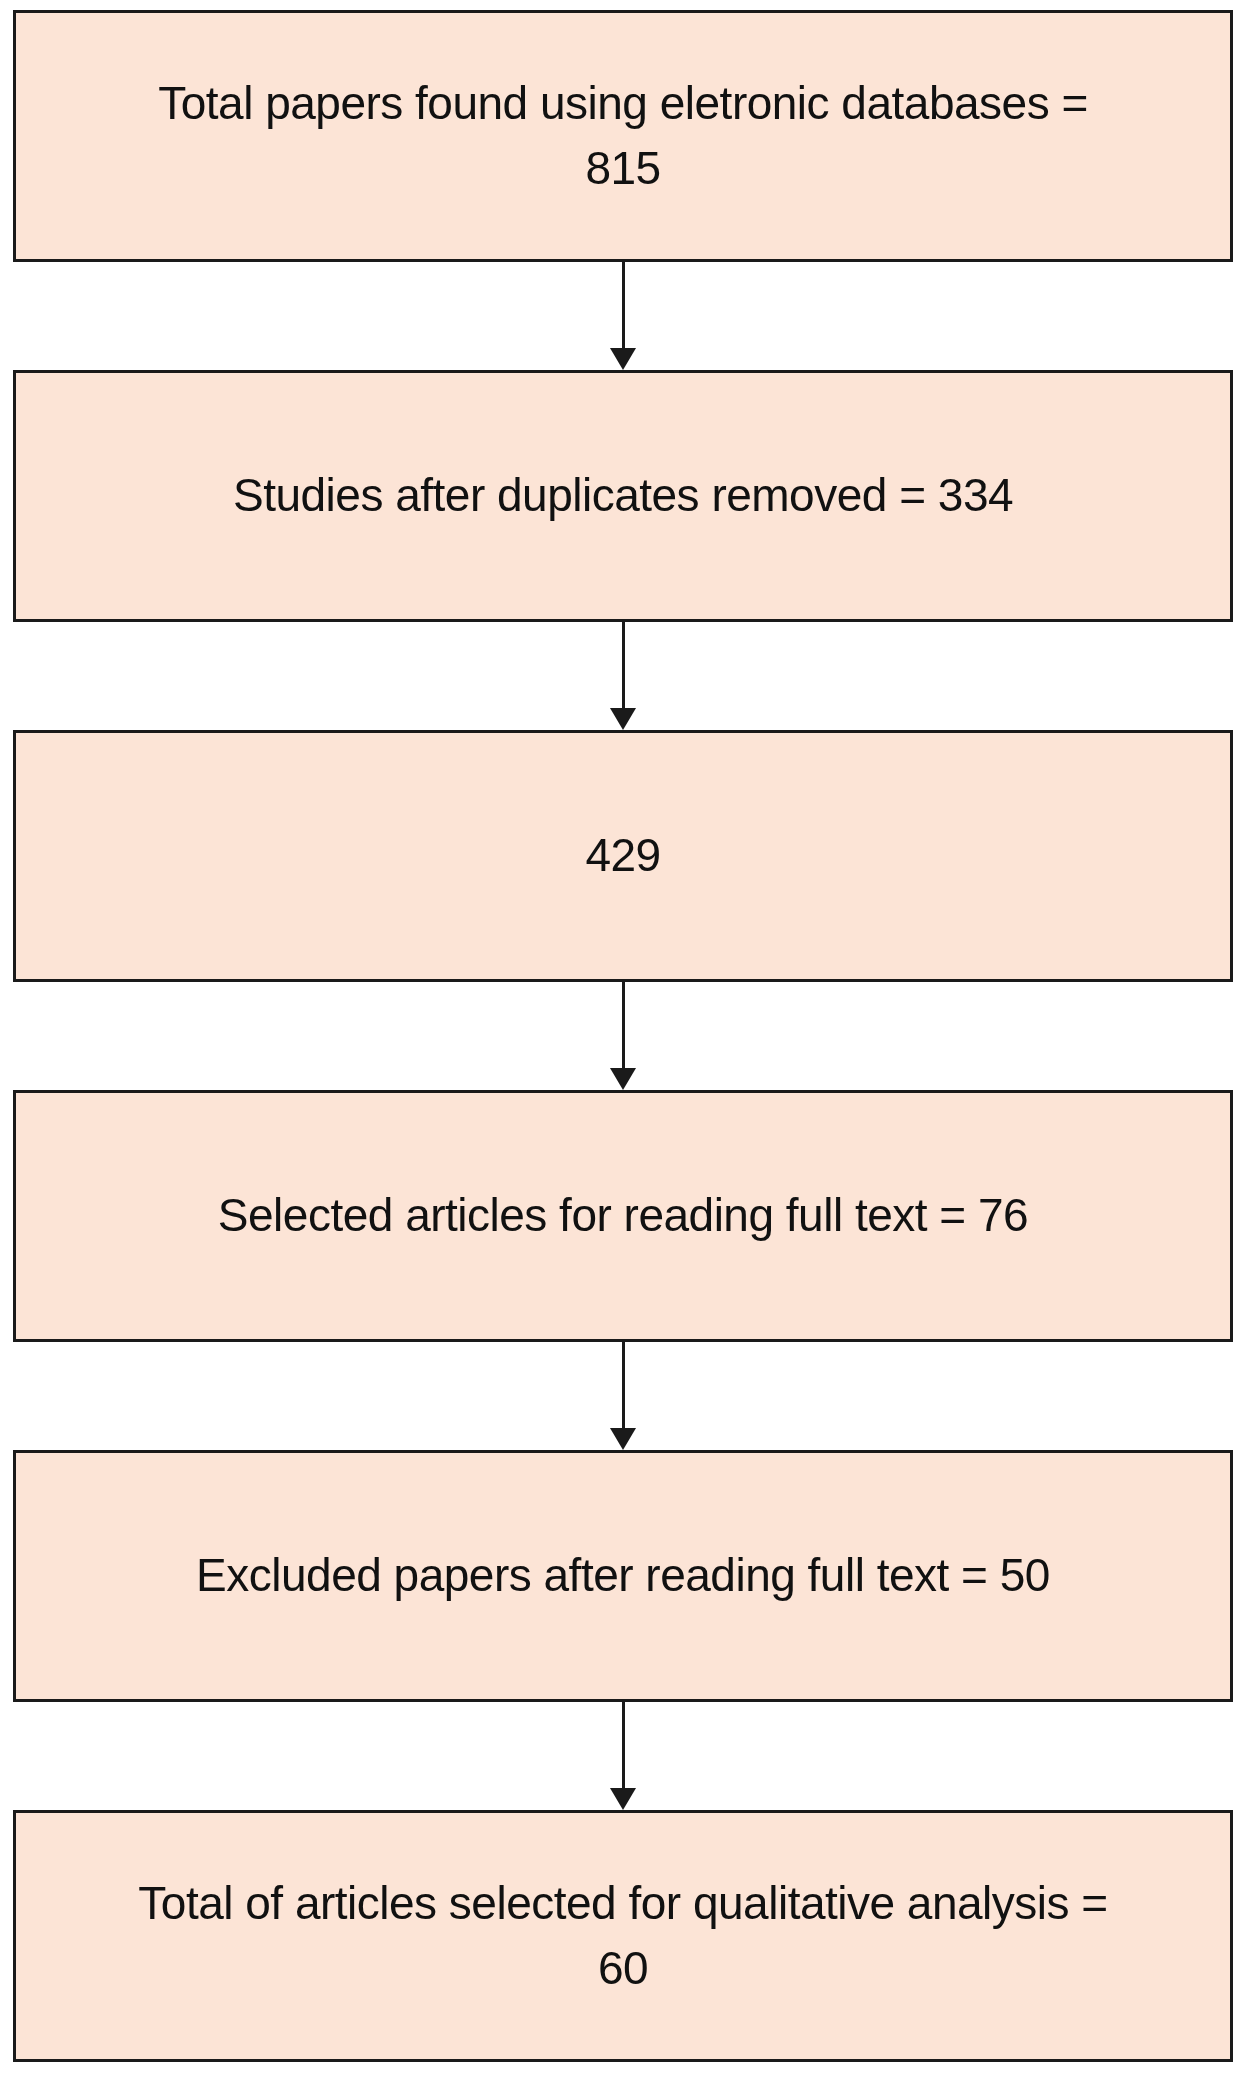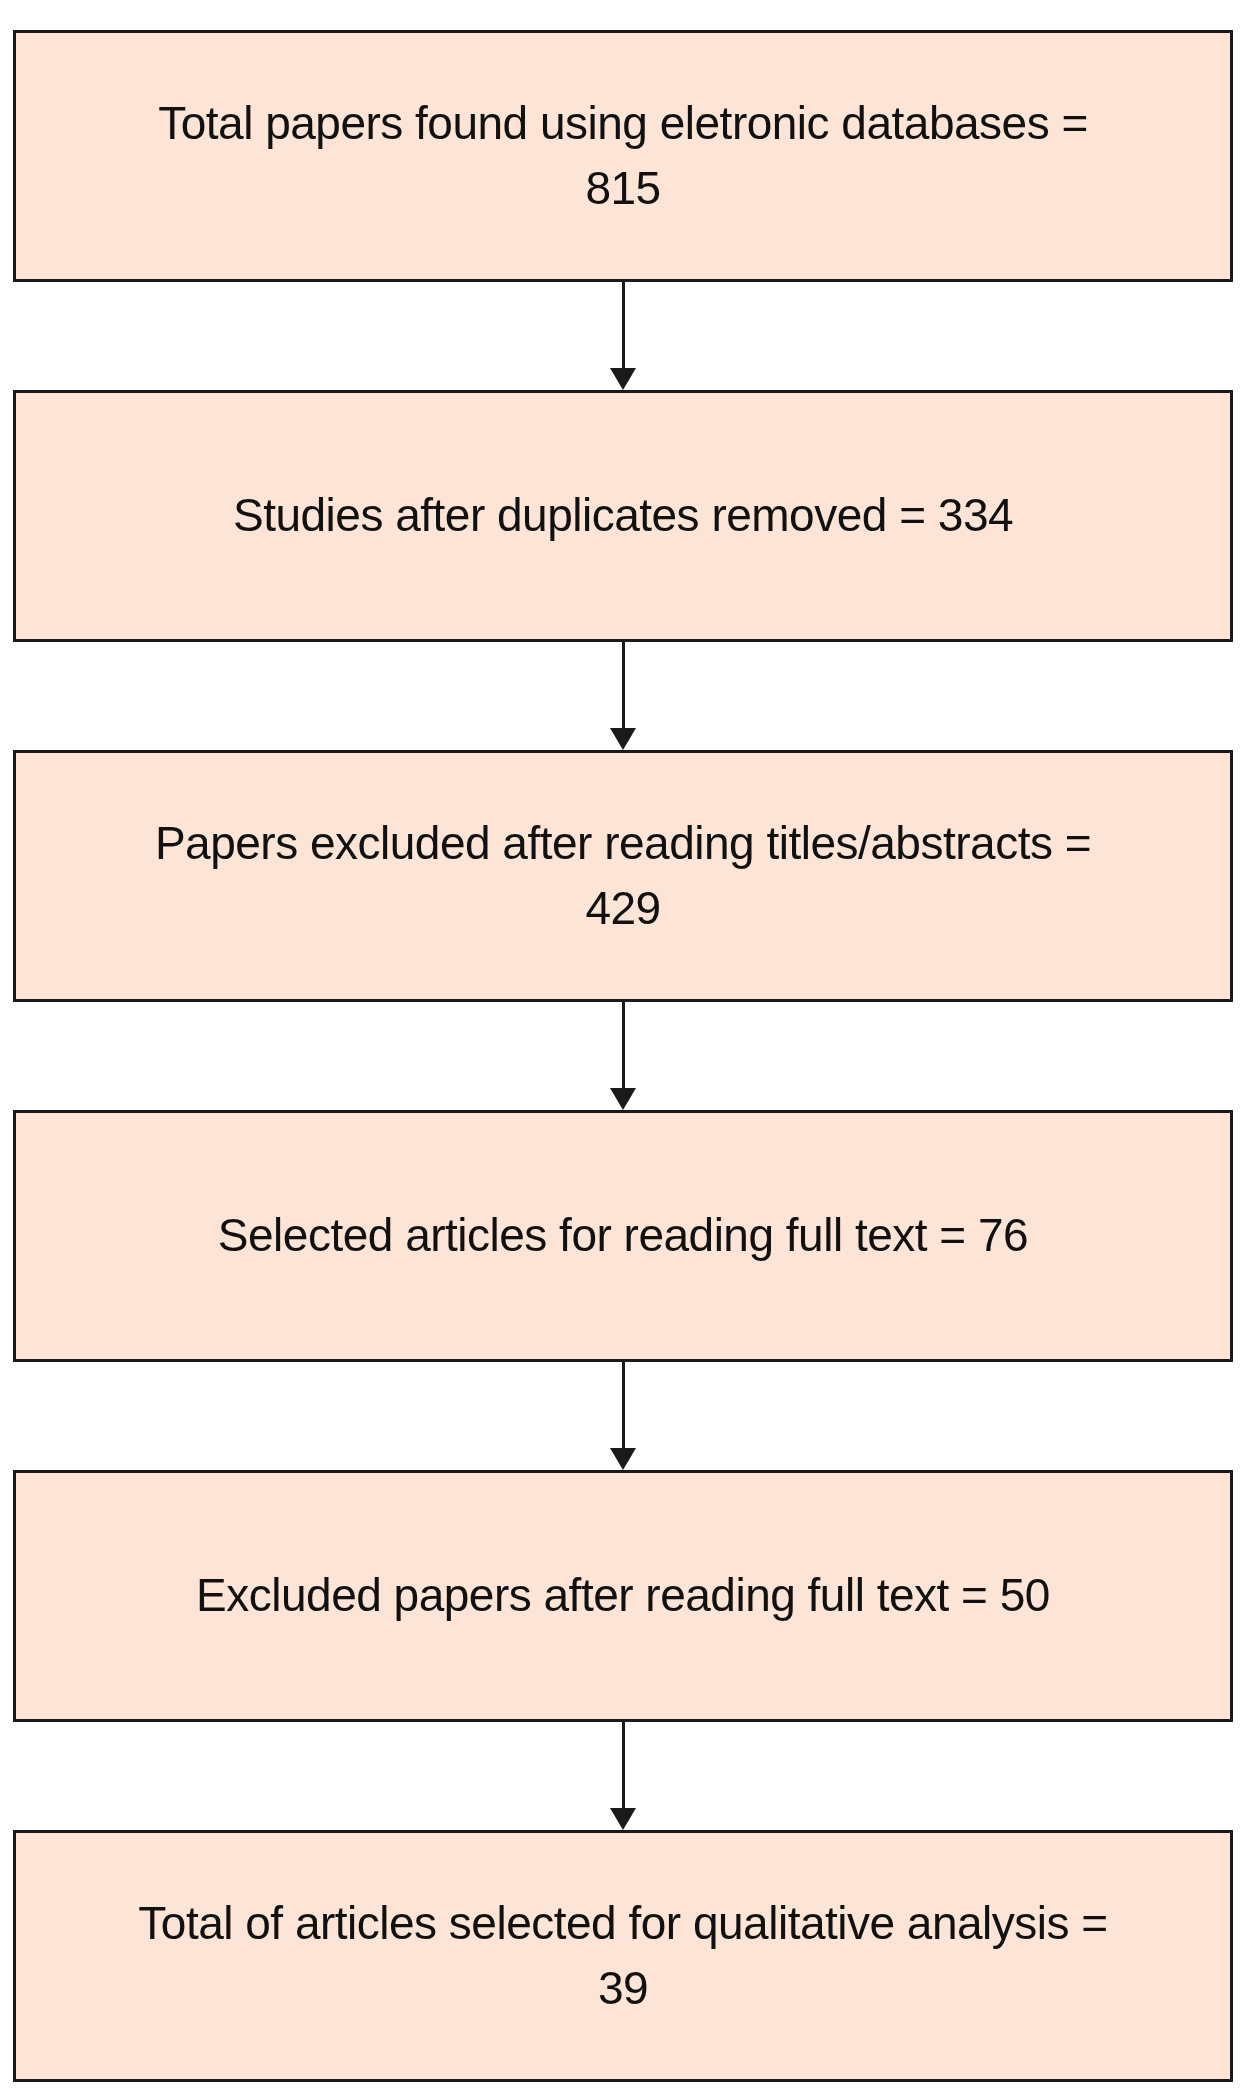--- a/index.html
+++ b/index.html
@@ -7,21 +7,21 @@
     padding: 0;
     background: #ffffff;
   }
   .page {
     position: relative;
     width: 1246px;
     height: 2089px;
     background: #ffffff;
     font-family: "Liberation Sans", "DejaVu Sans", sans-serif;
     box-sizing: border-box;
-    padding: 30px 13px 0 13px;
+    padding: 10px 13px 0 13px;
   }
   .flowchart {
     display: flex;
     flex-direction: column;
     align-items: stretch;
   }
   .box {
     box-sizing: border-box;
     height: 252px;
     background: #fce4d6;
@@ -80,21 +80,20 @@
       <span class="line">Studies after duplicates removed = 334</span>
       <span class="line"></span>
     </div>
 
     <div class="connector">
       <div class="shaft"></div>
       <div class="head"></div>
     </div>
 
     <div class="box">
-      <span class="line">Papers excluded after reading titles/abstracts =</span>
       <span class="line">429</span>
     </div>
 
     <div class="connector">
       <div class="shaft"></div>
       <div class="head"></div>
     </div>
 
     <div class="box">
       <span class="line">Selected articles for reading full text = 76</span>
@@ -111,17 +110,17 @@
       <span class="line"></span>
     </div>
 
     <div class="connector">
       <div class="shaft"></div>
       <div class="head"></div>
     </div>
 
     <div class="box">
       <span class="line">Total of articles selected for qualitative analysis =</span>
-      <span class="line">39</span>
+      <span class="line">60</span>
     </div>
 
   </div>
 </div>
 
 </body></html>

